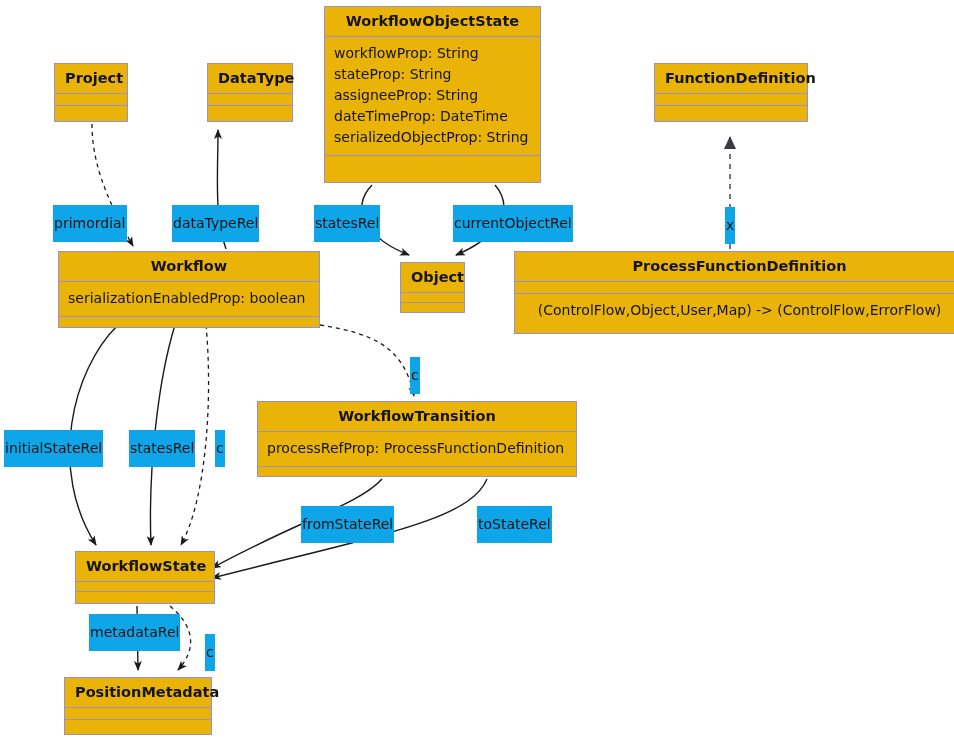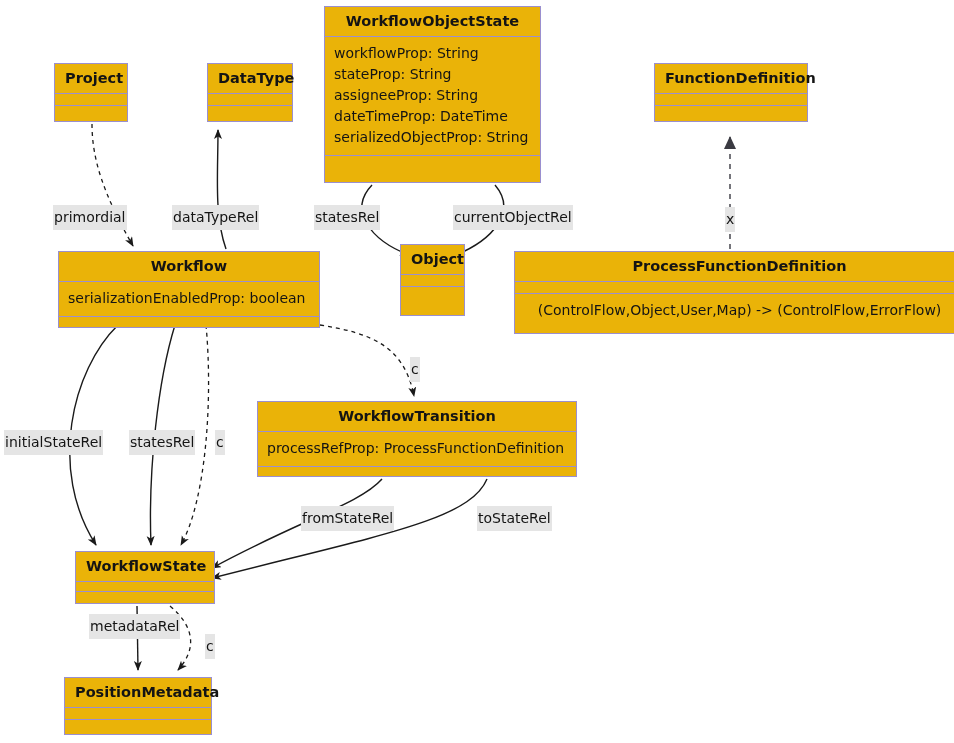--- a/index.html
+++ b/index.html
@@ -63,24 +63,24 @@
     height: 12px;
   }
   .uml-compartment .attr-line {
     display: block;
     white-space: nowrap;
   }
   .edge-label {
     position: absolute;
     font-size: 14px;
     color: #141414;
-    background: #e5e5e5;
+    background: #0ea5e9;
     white-space: nowrap;
     line-height: 1.2;
-    padding: 4px 1px;
+    padding: 10px 1px;
   }
 </style>
 </head>
 <body>
 
 <div id="diagram">
 
   <svg id="edge-layer" viewBox="0 0 954 743" xmlns="http://www.w3.org/2000/svg">
     <defs>
       <marker id="arrow-filled" markerWidth="12" markerHeight="12" refX="9" refY="4" orient="auto" markerUnits="userSpaceOnUse">
@@ -165,21 +165,21 @@
   </div>
 
   <div class="uml-class" style="left:58px; top:251px; width:262px; height:77px;">
     <div class="uml-title">Workflow</div>
     <div class="uml-compartment bordered">
       <span class="attr-line">serializationEnabledProp: boolean</span>
     </div>
     <div class="uml-compartment empty"></div>
   </div>
 
-  <div class="uml-class" style="left:400px; top:244px; width:65px; height:72px;">
+  <div class="uml-class" style="left:400px; top:262px; width:65px; height:51px;">
     <div class="uml-title">Object</div>
     <div class="uml-compartment empty bordered"></div>
     <div class="uml-compartment empty"></div>
   </div>
 
   <div class="uml-class" style="left:514px; top:251px; width:451px; height:83px;">
     <div class="uml-title">ProcessFunctionDefinition</div>
     <div class="uml-compartment empty bordered"></div>
     <div class="uml-compartment" style="text-align:center;">
       <span class="attr-line">(ControlFlow,Object,User,Map) -&gt; (ControlFlow,ErrorFlow)</span>

